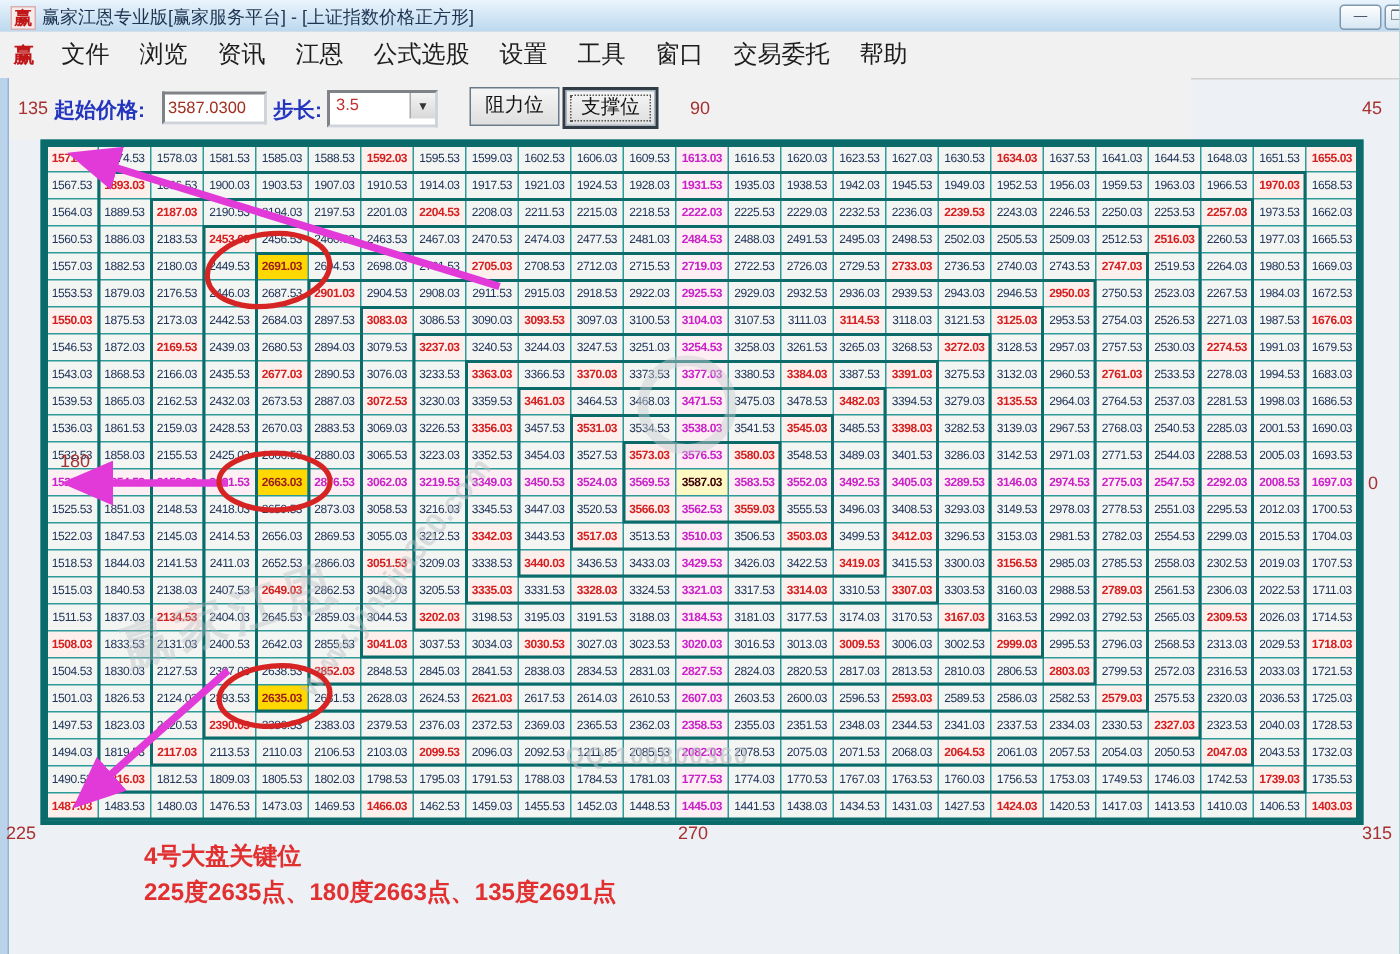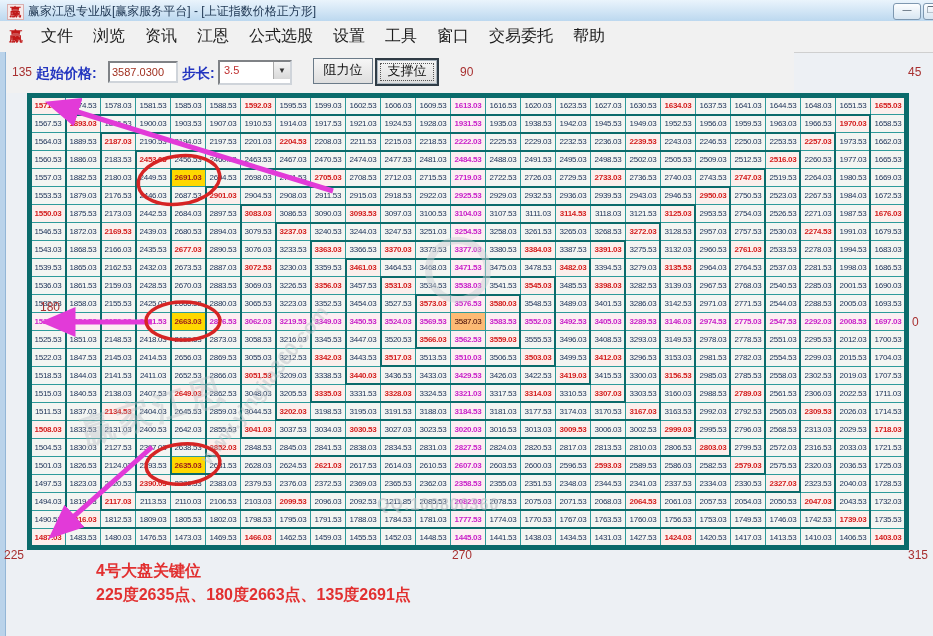--- a/index.html
+++ b/index.html
@@ -45,21 +45,21 @@
   
   #grid{position:absolute;left:27px;top:93px;width:876px;height:451px;background:#2e9b9b;
     border:3px solid #0b6b6b;}
   #grid-inner{position:absolute;left:0;top:0;width:876px;height:451px;display:grid;
     grid-template-columns:repeat(25,34px);grid-template-rows:repeat(25,17px);gap:1px;padding:1px;box-sizing:border-box;}
   .cell{background:#f3f5f2;font-size:8px;letter-spacing:-0.3px;color:#21355a;text-align:center;
     line-height:17px;white-space:nowrap;overflow:hidden;}
   .cell.ray-magenta{color:#c922c9;background:#fceef2;font-weight:bold;}
   .cell.ray-red{color:#d42020;background:#fcefec;font-weight:bold;}
   .cell.sel-yellow{background:#ffd800;color:#9b1c1c;font-weight:bold;}
-  .cell.center{background:#fdba74;color:#3c0000;font-weight:normal;}
+  .cell.center{background:#fef9c3;color:#3c0000;font-weight:bold;}
   .ring{position:absolute;border:2px solid #0b6b6b;pointer-events:none;}
 
   
   .wm{position:absolute;color:#b9bec4;pointer-events:none;}
   #wm-brand{left:78px;top:388px;font-size:34px;font-weight:bold;opacity:0.38;transform:rotate(-18deg);letter-spacing:4px;}
   #wm-site{left:195px;top:455px;font-size:20px;font-weight:bold;opacity:0.45;transform:rotate(-52deg);transform-origin:left top;}
   #wm-qq{left:377px;top:464px;font-size:16px;font-weight:bold;opacity:0.6;letter-spacing:1px;margin-top:32px;}
   #wm-circle{position:absolute;left:425px;top:237px;width:52px;height:52px;border:7px solid #c9ced2;
     border-radius:50%;opacity:0.45;pointer-events:none;}
 

